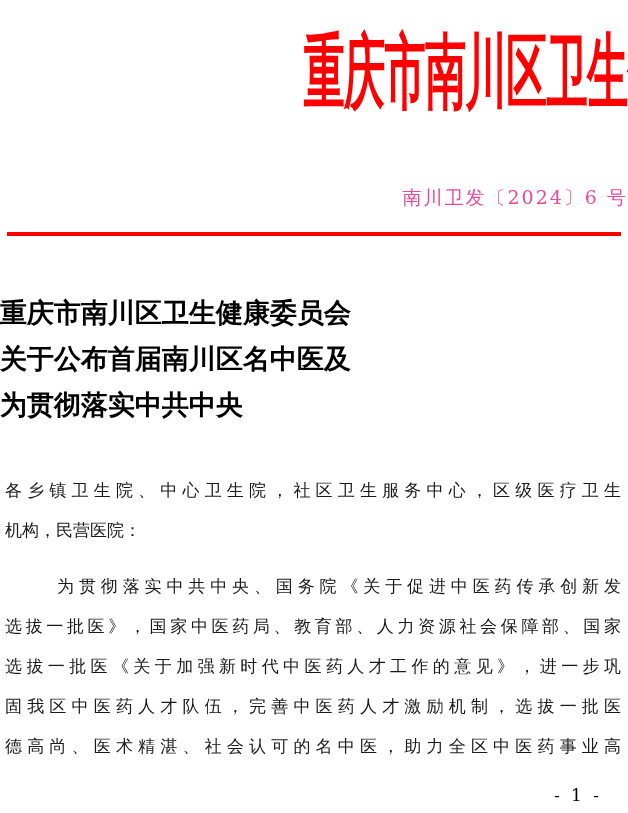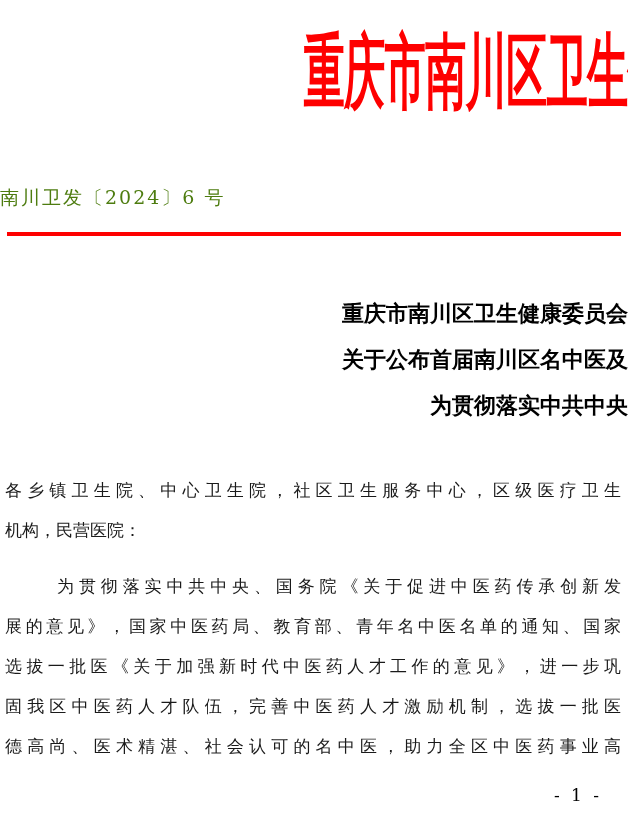--- a/index.html
+++ b/index.html
@@ -36,42 +36,42 @@
     transform-origin: center;
     letter-spacing: -1px;
     white-space: nowrap;
   }
   
   .doc-number {
     position: absolute;
     top: 185px;
     left: 0;
     right: 0;
-    text-align: left;
+    text-align: right;
     font-size: 19px;
     letter-spacing: 2px;
-    color: #4d7c0f;
+    color: #ec4899;
   }
   
   .red-rule {
     position: absolute;
     top: 232px;
     left: 7px;
     right: 7px;
     height: 4px;
     background: #fe0000;
   }
   
   .doc-title {
     position: absolute;
     top: 290px;
     left: 0;
     right: 0;
-    text-align: right;
-    font-size: 22px;
+    text-align: left;
+    font-size: 27px;
     font-weight: bold;
     line-height: 46px;
     color: #000000;
   }
   
   .body-block {
     position: absolute;
     top: 470px;
     left: 5px;
     right: 7px;
@@ -123,21 +123,21 @@
     <div>为贯彻落实中共中央</div>
   </div>
 
   <div class="body-block">
     <div class="para-1">
       <div class="body-line">各乡镇卫生院、中心卫生院，社区卫生服务中心，区级医疗卫生</div>
       <div class="body-line no-stretch">机构，民营医院：</div>
     </div>
     <div class="para-2">
       <div class="body-line indent-first">为贯彻落实中共中央、国务院《关于促进中医药传承创新发</div>
-      <div class="body-line">展的意见》，国家中医药局、教育部、青年名中医名单的通知、国家</div>
+      <div class="body-line">选拔一批医》，国家中医药局、教育部、人力资源社会保障部、国家</div>
       <div class="body-line">选拔一批医《关于加强新时代中医药人才工作的意见》，进一步巩</div>
       <div class="body-line">固我区中医药人才队伍，完善中医药人才激励机制，选拔一批医</div>
       <div class="body-line">德高尚、医术精湛、社会认可的名中医，助力全区中医药事业高</div>
     </div>
   </div>
 
   <div class="page-number">- 1 -</div>
 
 </div>
 

